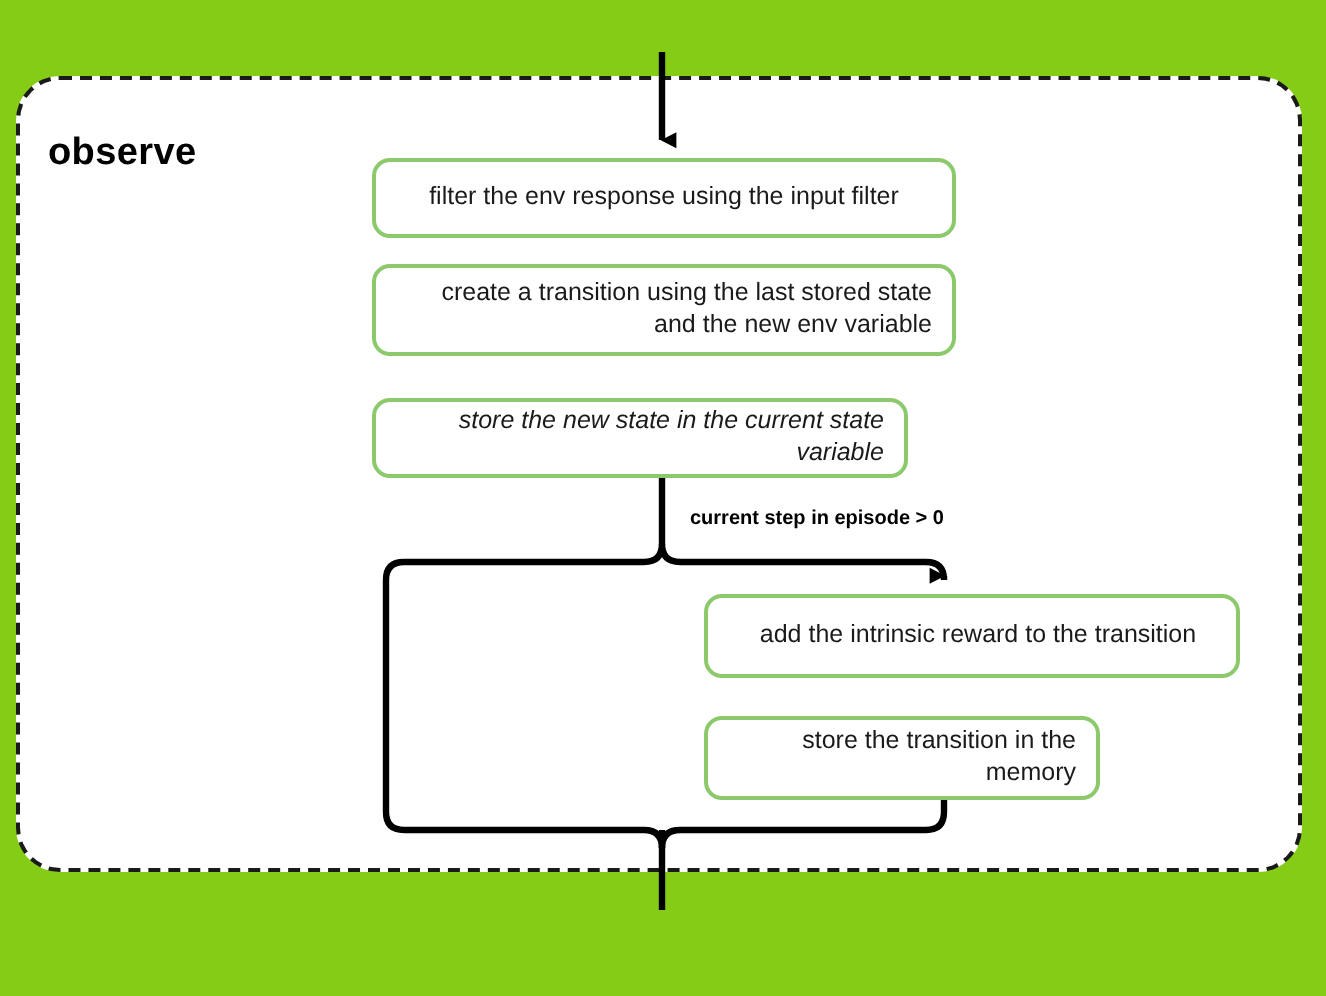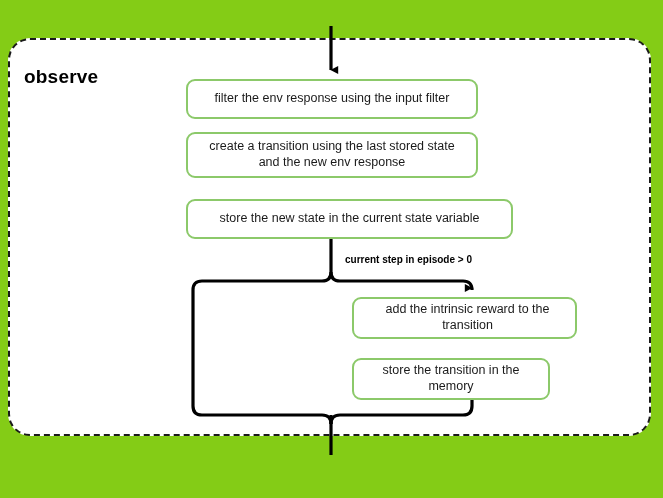--- a/index.html
+++ b/index.html
@@ -39,30 +39,30 @@
   
   .node {
     position: absolute;
     box-sizing: border-box;
     background: #ffffff;
     border: 2.5px solid #8cc96a;
     border-radius: 9px;
     display: flex;
     align-items: center;
     justify-content: center;
-    text-align: center;
+    text-align: right;
     color: #1a1a1a;
     font-size: 12.5px;
     line-height: 1.25;
     padding: 4px 10px;
   }
   #node-filter      { left: 186px; top: 79px;  width: 292px; height: 40px; }
   #node-create      { left: 186px; top: 132px; width: 292px; height: 46px; }
-  #node-store-state { left: 186px; top: 199px; width: 327px; height: 40px; }
-  #node-intrinsic   { left: 352px; top: 297px; width: 225px; height: 42px; padding-left: 16px; }
+  #node-store-state { left: 186px; top: 199px; width: 268px; height: 40px; font-style: italic; }
+  #node-intrinsic   { left: 352px; top: 297px; width: 268px; height: 42px; padding-left: 16px; }
   #node-store-trans { left: 352px; top: 358px; width: 198px; height: 42px; }
 
   
   #branch-label {
     position: absolute;
     left: 345px;
     top: 254px;
     font-size: 10px;
     font-weight: bold;
     color: #000000;
@@ -101,21 +101,21 @@
 
     <path d="M 331 272 Q 331 281 340 281 L 463 281 Q 472 281 472 290 L 472 288" stroke="#000000" stroke-width="3.2" fill="none" marker-end="url(#arrowhead)"></path>
 
     <path d="M 472 400 L 472 406 Q 472 415 463 415 L 340 415 Q 331 415 331 424" stroke="#000000" stroke-width="3.2" fill="none"></path>
 
     <path d="M 331 415 L 331 455" stroke="#000000" stroke-width="3.2" fill="none"></path>
   </svg>
 
   <div class="node" id="node-filter">filter the env response using the input filter</div>
 
-  <div class="node" id="node-create">create a transition using the last stored state and the new env response</div>
+  <div class="node" id="node-create">create a transition using the last stored state and the new env variable</div>
 
   <div class="node" id="node-store-state">store the new state in the current state variable</div>
 
   <div class="node" id="node-intrinsic">add the intrinsic reward to the transition</div>
 
   <div class="node" id="node-store-trans">store the transition in the memory</div>
 
   <div id="branch-label">current step in episode &gt; 0</div>
 
 </div>

